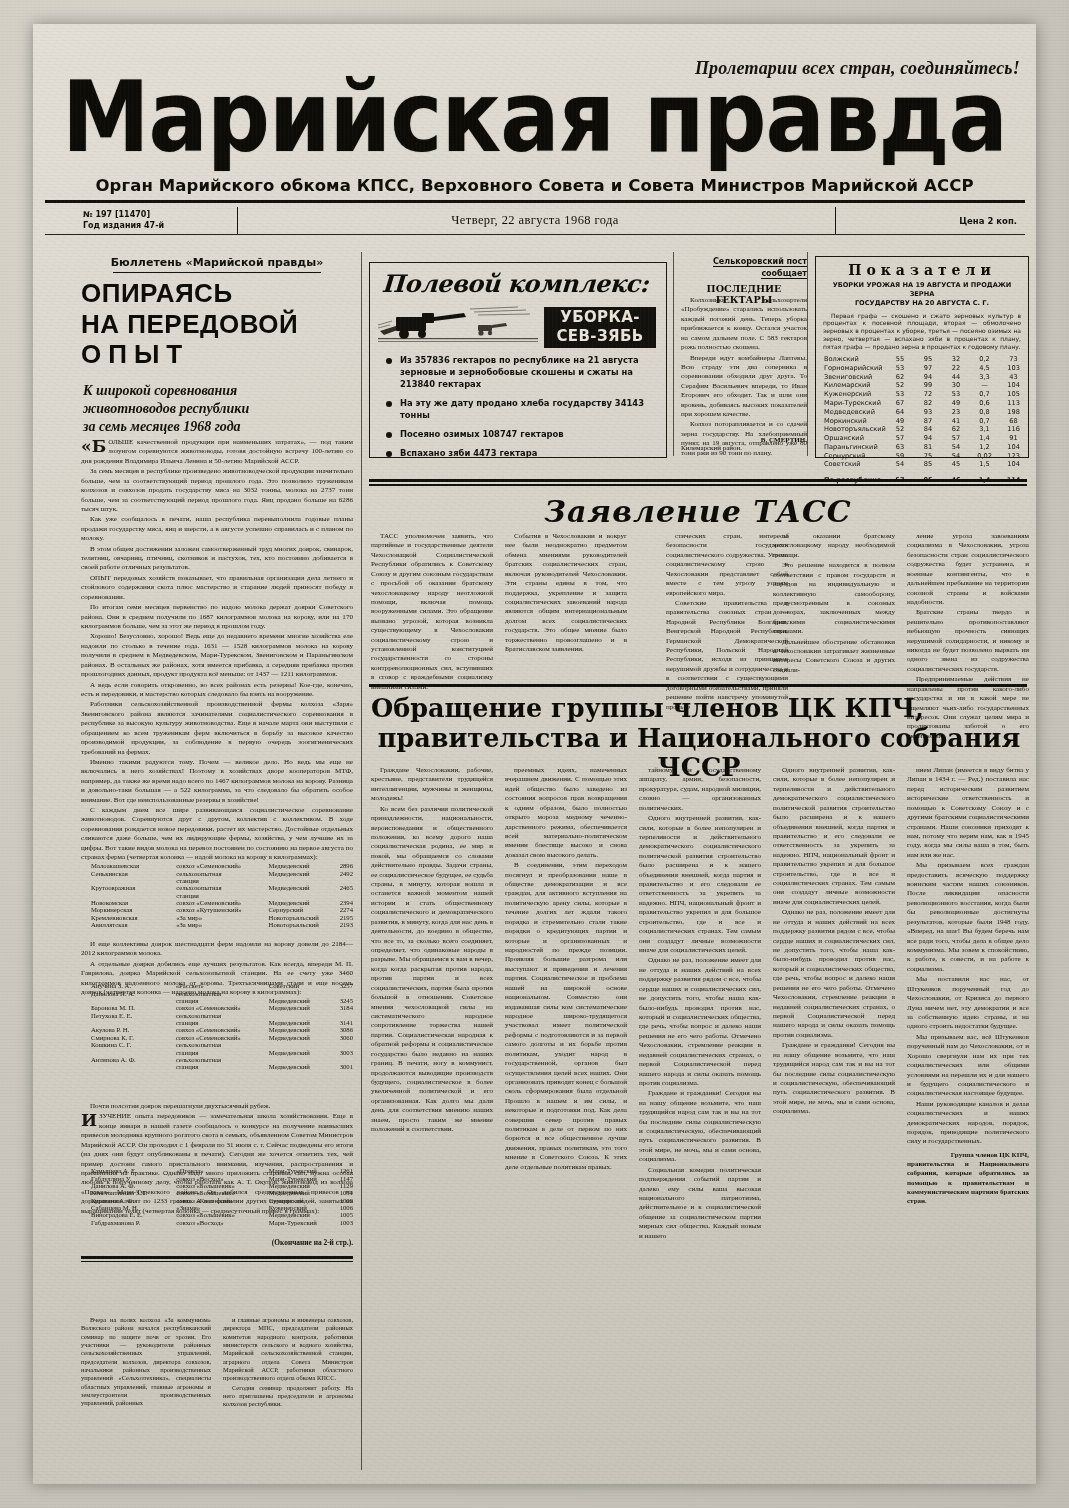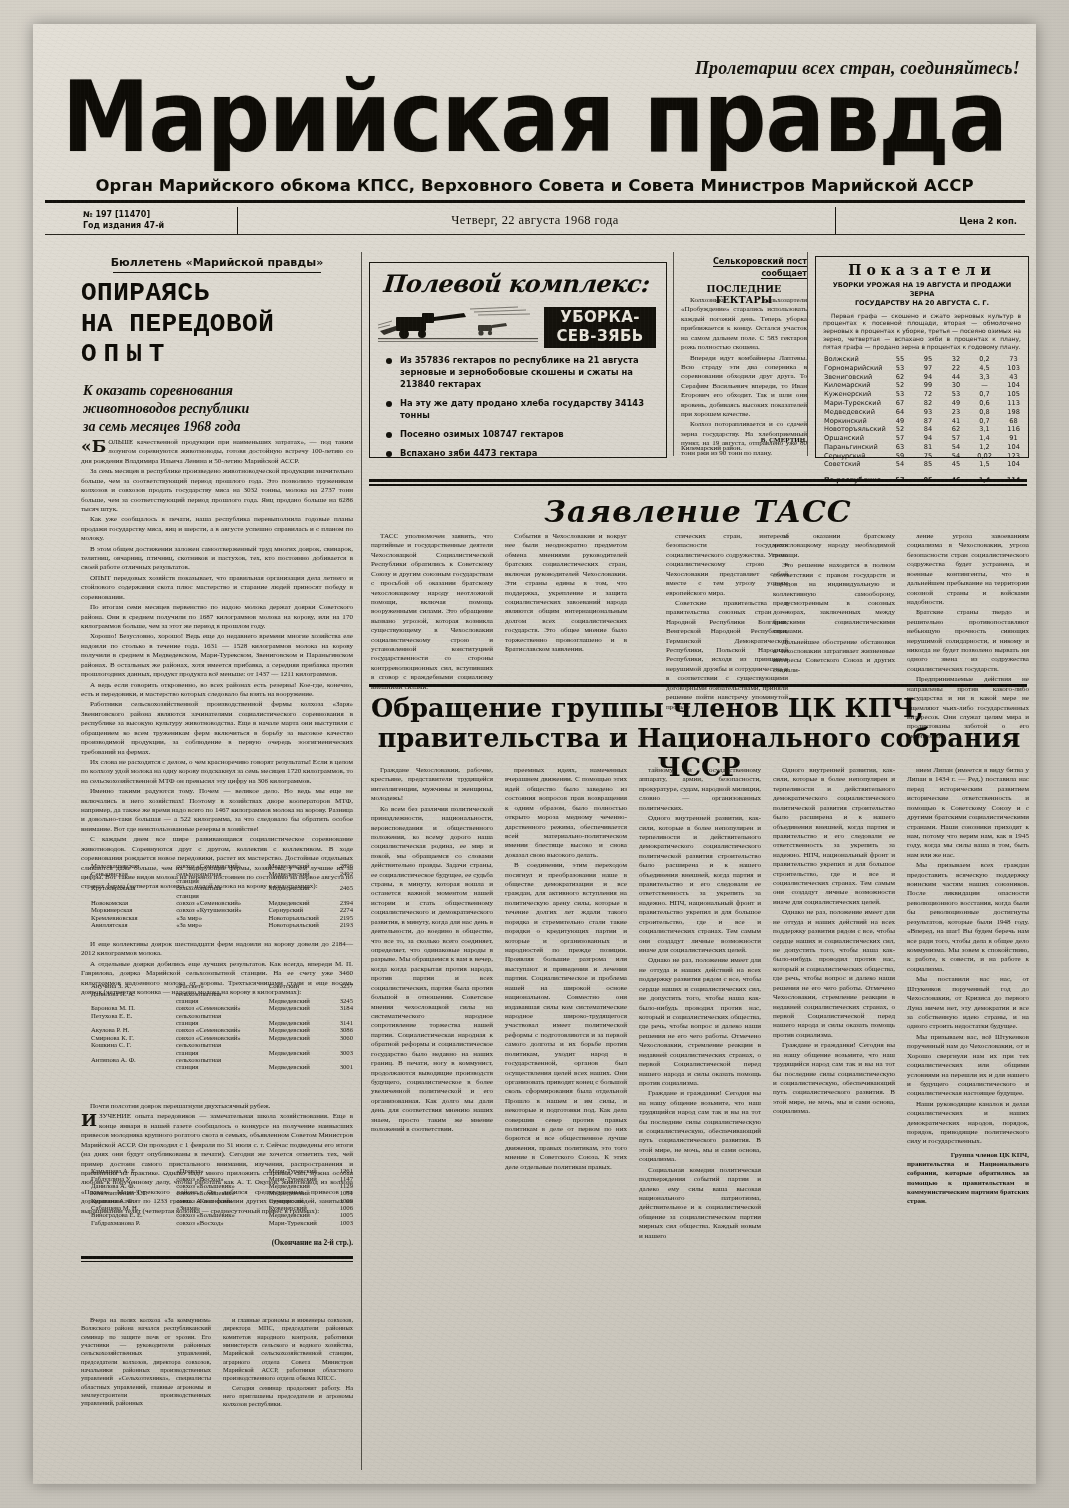--- a/index.html
+++ b/index.html
@@ -72,21 +72,21 @@
   .tiny{font-size:6.4px;line-height:1.3;}
 
   
   .bulletin-kicker{
     position:absolute;left:48px;top:232px;width:272px;text-align:center;
     font-family:"DejaVu Sans",sans-serif;font-weight:bold;font-size:11px;color:#15130d;
   }
   .kicker-underline{position:absolute;left:80px;top:248px;width:208px;height:1px;background:#15130d;}
   .bigheadline{
     position:absolute;left:48px;top:254px;width:272px;
-    font-family:Liberation Mono, monospace;font-weight:bold;font-size:26px;
+    font-family:Liberation Sans, sans-serif;font-weight:bold;font-size:26px;
     line-height:1.18;color:#100e09;letter-spacing:.5px;
   }
   .bigheadline .l3{letter-spacing:7px;}
   .deck{
     position:absolute;left:50px;top:358px;width:268px;
     font-style:italic;font-weight:bold;font-size:14px;line-height:1.28;color:#16140e;
   }
   .dropcap-para{position:absolute;left:48px;top:414px;width:272px;}
   .dropcap{
     float:left;font-family:"DejaVu Serif",serif;font-weight:bold;
@@ -252,37 +252,36 @@
     <div class="bulletin-kicker">Бюллетень «Марийской правды»</div>
     <div class="kicker-underline"></div>
 
     <div class="bigheadline">
       <div>ОПИРАЯСЬ</div>
       <div>НА ПЕРЕДОВОЙ</div>
       <div class="l3">ОПЫТ</div>
     </div>
 
     <div class="deck">
-      <div>К оказать соревнования</div>
+      <div>К широкой соревнования</div>
       <div>животноводов республики</div>
       <div>за семь месяцев 1968 года</div>
     </div>
 
     <div class="dropcap-para body-text">
       <span class="dropcap">«Б</span>
       <p style="text-indent:0">ОЛЬШЕ качественной продукции при наименьших затратах», — под таким лозунгом соревнуются животноводы, готовя достойную встречу 100-летию со дня рождения Владимира Ильича Ленина и 50-летию Марийской АССР.</p>
       <p>За семь месяцев в республике произведено животноводческой продукции значительно больше, чем за соответствующий период прошлого года. Это позволило труженикам колхозов и совхозов продать государству мяса на 3032 тонны, молока на 2737 тонн больше, чем за соответствующий период прошлого года. Яиц продано больше на 6286 тысяч штук.</p>
       <p>Как уже сообщалось в печати, наша республика перевыполнила годовые планы продажи государству мяса, яиц и шерсти, а в августе успешно справилась и с планом по молоку.</p>
       <p>В этом общем достижении заложен самоотверженный труд многих доярок, свинарок, телятниц, овчарниц, птичниц, скотников и пастухов, тех, кто постоянно добивается в своей работе отличных результатов.</p>
       <p>ОПЫТ передовых хозяйств показывает, что правильная организация дела летнего и стойлового содержания скота плюс мастерство и старание людей приносят победу в соревновании.</p>
       <p>По итогам семи месяцев первенство по надою молока держат доярки Советского района. Они в среднем получили по 1687 килограммов молока на корову, или на 170 килограммов больше, чем за этот же период в прошлом году.</p>
       <p>Хорошо! Безусловно, хорошо! Ведь еще до недавнего времени многие хозяйства еле надоили по столько в течение года. 1631 — 1528 килограммов молока на корову получили в среднем в Медведевском, Мари-Турекском, Звениговском и Параньгинском районах. В остальных же районах, хотя имеется прибавка, а середняя прибавка против прошлогодних данных, продукт продукта всё меньше: от 1437 — 1211 килограммов.</p>
       <p>А ведь если говорить откровенно, во всех районах есть резервы! Кое-где, конечно, есть и передовики, и мастерство которых следовало бы взять на вооружение.</p>
       <p>Работники сельскохозяйственной производственной фермы колхоза «Заря» Звениговского района являются зачинателями социалистического соревнования в республике за высокую культуру животноводства. Еще в начале марта они выступили с обращением ко всем труженикам ферм включиться в борьбу за высокое качество производимой продукции, за соблюдение в первую очередь зоогигиенических требований на фермах.</p>
-      <p>Их слова не расходятся с делом, о чем красноречиво говорят результаты! Если в целом по колхозу удой молока на одну корову подскакнул за семь месяцев 1720 килограммов, то на сельскохозяйственной МТФ он превысил эту цифру на 306 килограммов.</p>
       <p>Именно такими радуются тому. Почем — великое дело. Но ведь мы еще не включались в него хозяйствах! Поэтому в хозяйствах дворе кооператоров МТФ, например, да также же время надо всего по 1467 килограммов молока на корову. Разница и довольно-таки большая — а 522 килограмма, за что следовало бы обратить особое внимание. Вот где неиспользованные резервы в хозяйстве!</p>
       <p>С каждым днем все шире развивающаяся социалистическое соревнование животноводов. Соревнуются друг с другом, коллектив с коллективом. В ходе соревнования рождается новое передовики, растет их мастерство. Достойные отдельных сливаются даже больше, чем их лидирующие фермы, хозяйства, у чем лучшие их за цифры. Вот такие видов молока на перевоз постоянен по состоянию на первое августа по странах ферма (четвертая колонка — надой молока на корову в килограммах):</p>
     </div>
 
     <table class="ltab" style="position:absolute;left:48px;top:838px;width:272px;">
       <tbody>
           <tr>
             <td class="n">Малоакашевская</td>
             <td class="f">совхоз «Семеновский»</td>
             <td class="r">Медведевский</td>

